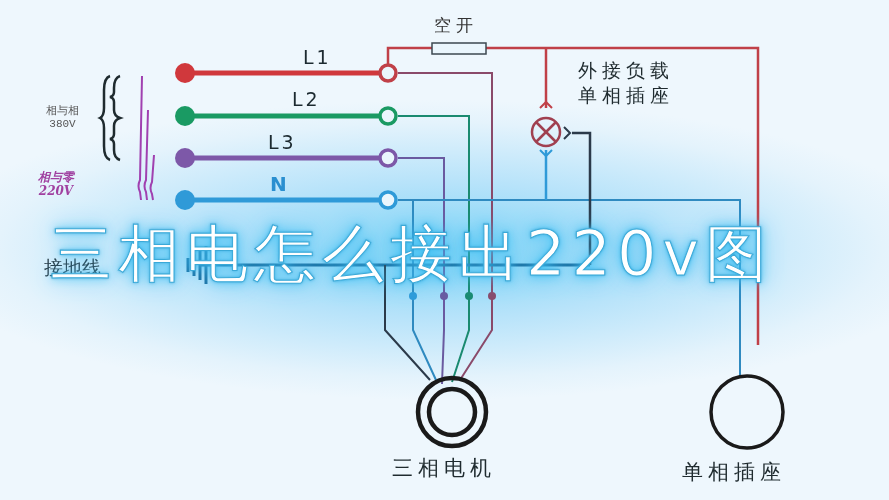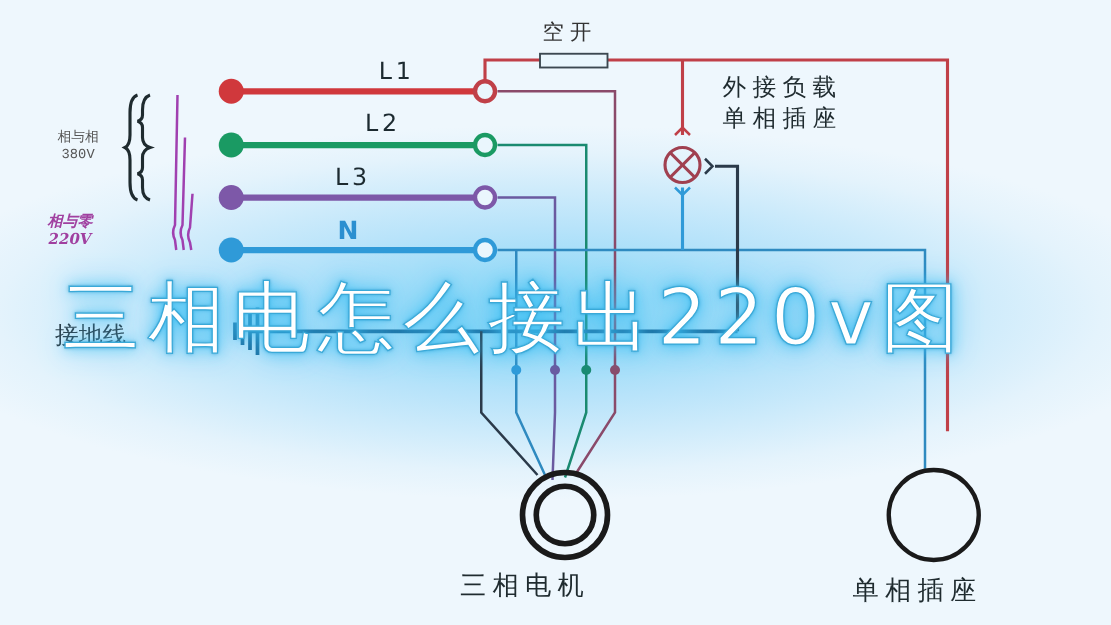--- a/index.html
+++ b/index.html
@@ -112,17 +112,17 @@
 
   <div class="lbl cn" style="left:434px;top:14px;font-size:17px;color:#333;">空开</div>
 
   <div class="lbl cn" style="left:578px;top:58px;font-size:19px;line-height:25px;">
     <div>外接负载</div>
     <div>单相插座</div>
   </div>
 
   <div class="lbl cn" style="left:44px;top:255px;font-size:19px;letter-spacing:0;color:#2a3a44;">接地线</div>
 
-  <div class="lbl cn" style="left:368px;top:454px;font-size:21px;">三相电机</div>
+  <div class="lbl cn" style="left:392px;top:454px;font-size:21px;">三相电机</div>
   <div class="lbl cn" style="left:682px;top:458px;font-size:21px;">单相插座</div>
 
   <div class="lbl title" style="left:50px;top:212px;">三相电怎么接出220v图</div>
 </div>
 
 </body></html>

